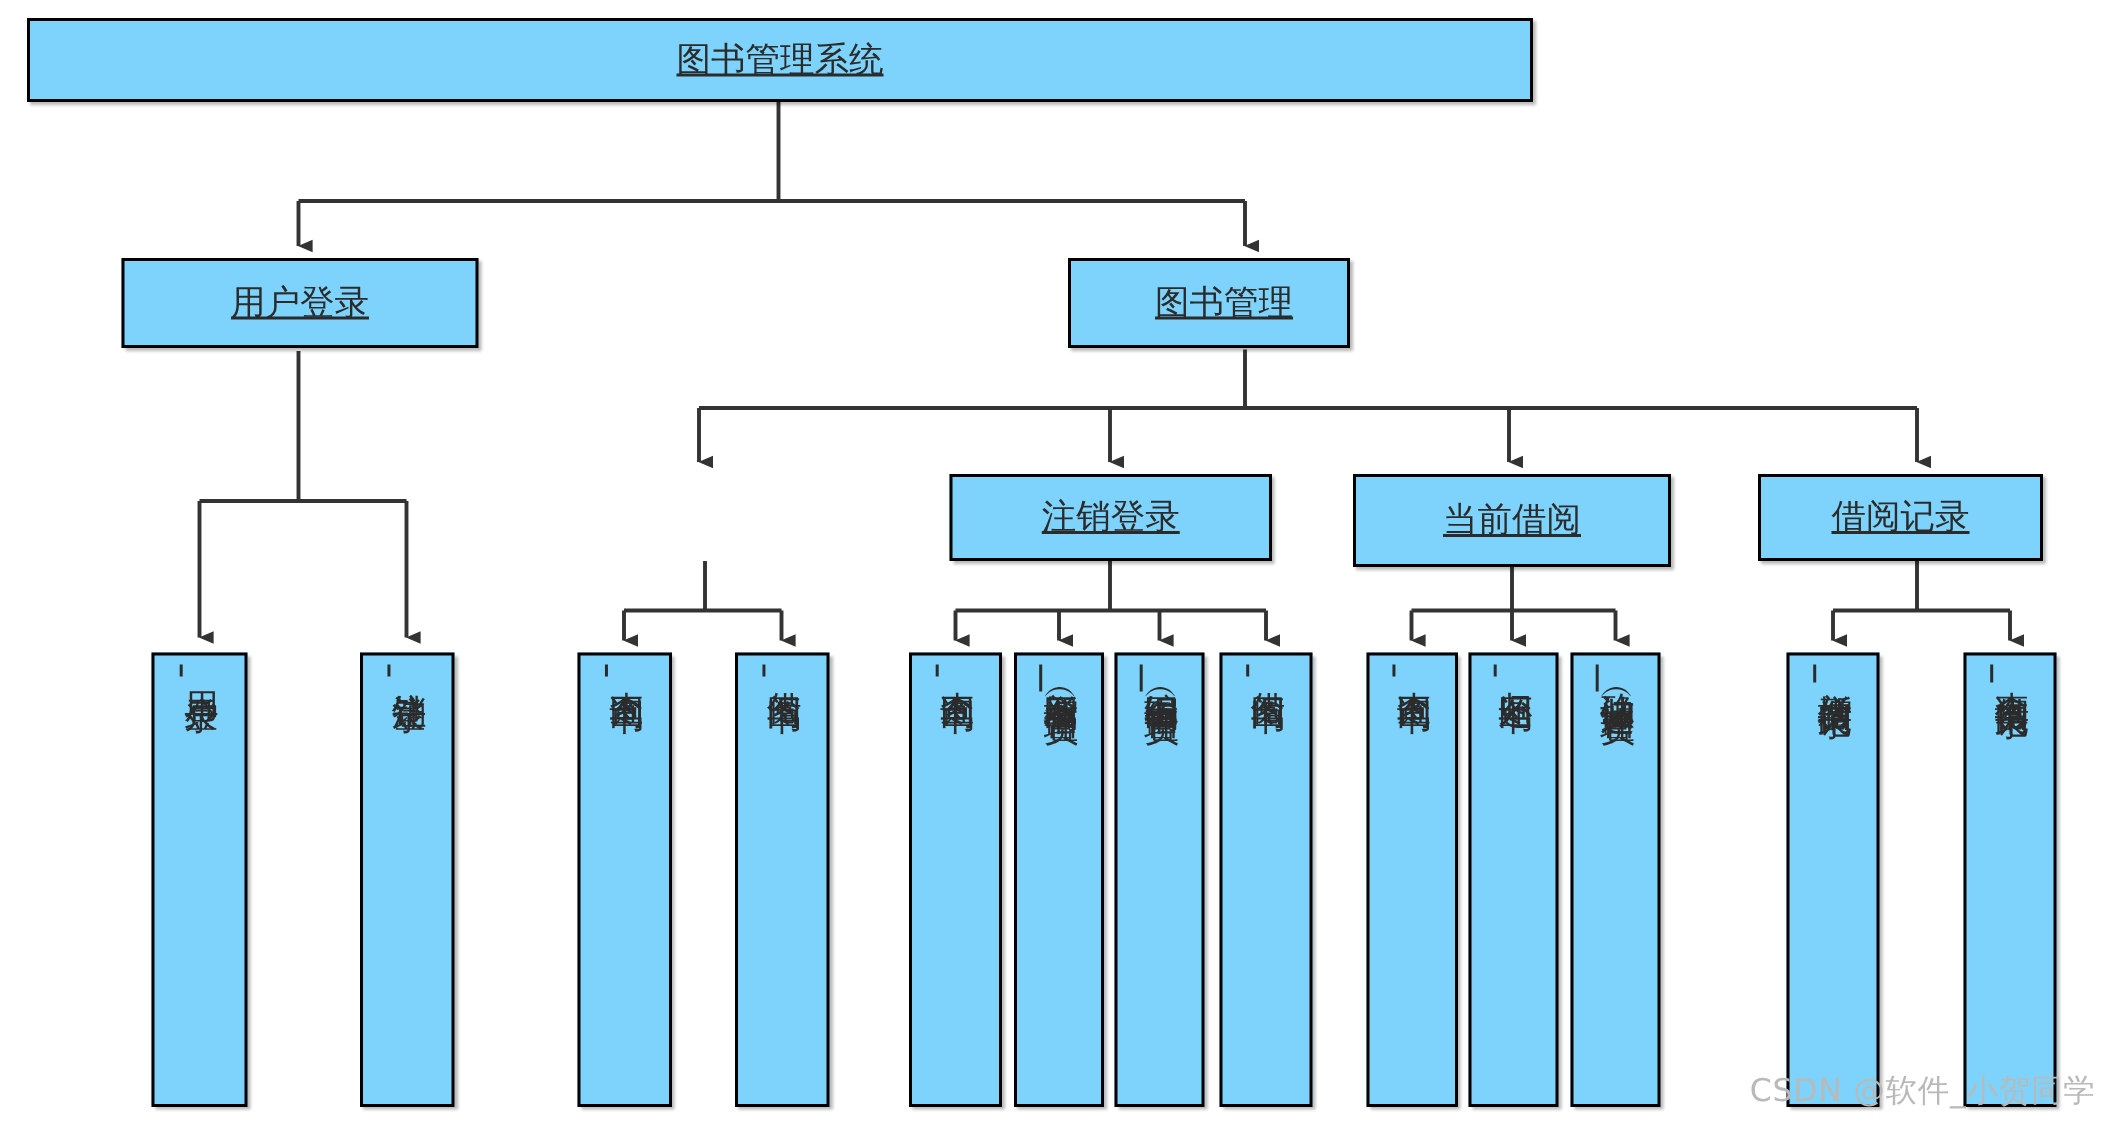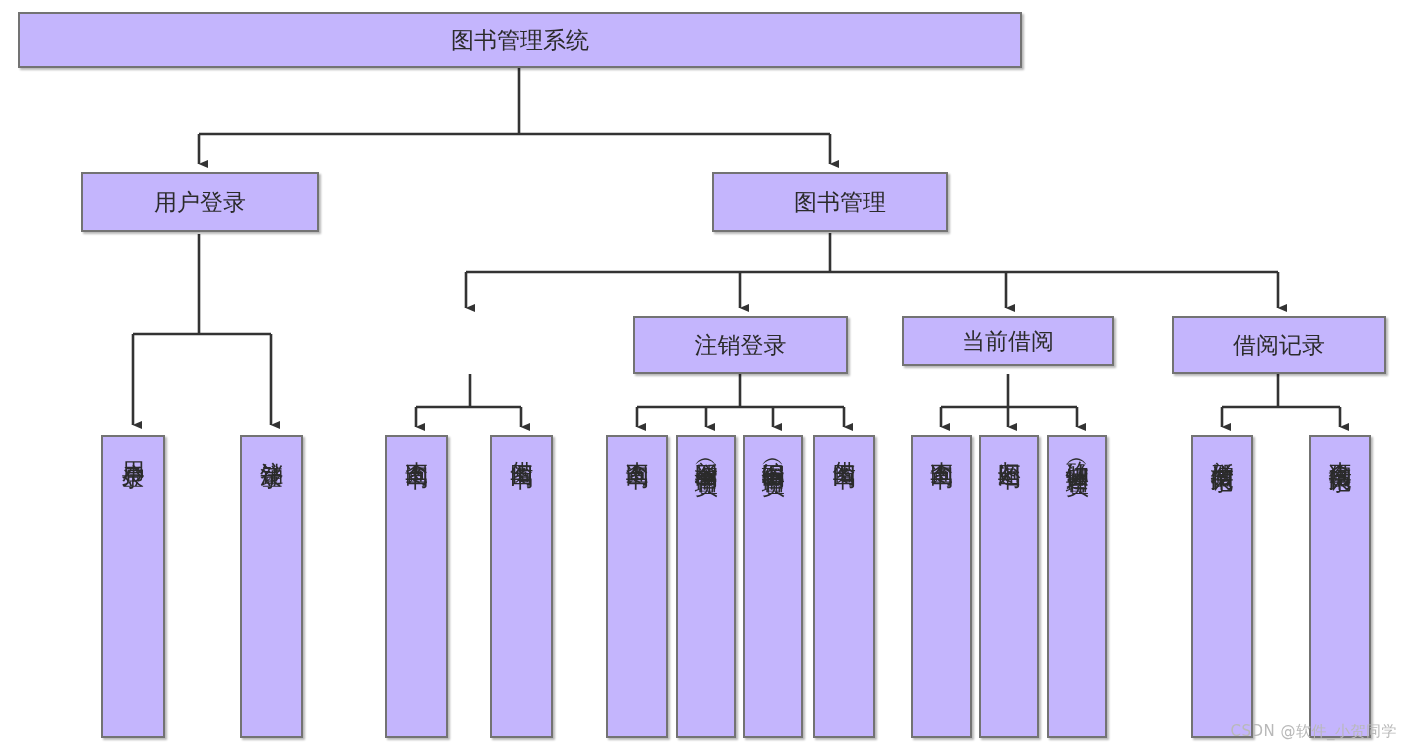--- a/index.html
+++ b/index.html
@@ -22,27 +22,28 @@
     position: absolute;
     left: 0;
     top: 0;
     width: 1405px;
     height: 747px;
     pointer-events: none;
   }
   .node {
     position: absolute;
     box-sizing: border-box;
-    background: #c4b5fd;
-    border: 2px solid #737373;
+    background: #7dd3fc;
+    border: 2px solid #000000;
     box-shadow: 2px 2px 2px rgba(0,0,0,0.28);
     display: flex;
     align-items: center;
     justify-content: center;
     color: #2b2b2b;
+    text-decoration: underline;
   }
   .node-label {
     display: block;
     text-align: center;
     line-height: 1.15;
     white-space: nowrap;
   }
   
   .node.horiz .node-label {
     font-size: 23px;
@@ -62,21 +63,21 @@
     font-size: 23px;
     line-height: 1.2;
     letter-spacing: 2px;
     white-space: normal;
     max-height: 280px;
   }
   #watermark {
     position: absolute;
     right: 8px;
     bottom: 6px;
-    font-size: 15px;
+    font-size: 21px;
     color: #b9b9b9;
     letter-spacing: 0.5px;
     white-space: nowrap;
     user-select: none;
   }
 </style>
 </head>
 <body>
 
 <div id="diagram-root">
@@ -136,34 +137,34 @@
   </svg>
 
   <div class="node root horiz" style="left:18px; top:12px; width:1004px; height:56px;">
     <span class="node-label">图书管理系统</span>
   </div>
 
   <div class="node horiz" style="left:81px; top:172px; width:238px; height:60px;">
     <span class="node-label">用户登录</span>
   </div>
 
-  <div class="node horiz" style="left:712px; top:172px; width:236px; height:60px;padding-left:20px;">
+  <div class="node horiz" style="left:712px; top:172px; width:188px; height:60px;padding-left:20px;">
     <span class="node-label">图书管理</span>
   </div>
 
 
   <div class="node horiz" style="left:633px; top:316px; width:215px; height:58px;">
     <span class="node-label">注销登录</span>
   </div>
 
-  <div class="node horiz" style="left:902px; top:316px; width:212px; height:50px;">
+  <div class="node horiz" style="left:902px; top:316px; width:212px; height:62px;">
     <span class="node-label">当前借阅</span>
   </div>
 
-  <div class="node horiz" style="left:1172px; top:316px; width:214px; height:58px;">
+  <div class="node horiz" style="left:1172px; top:316px; width:190px; height:58px;">
     <span class="node-label">借阅记录</span>
   </div>
 
   <div class="node leaf" style="left:101px; top:435px; width:64px; height:303px;">
     <span class="node-label">用户登录</span>
   </div>
 
   <div class="node leaf" style="left:240px; top:435px; width:63px; height:303px;">
     <span class="node-label">注销登录</span>
   </div>

